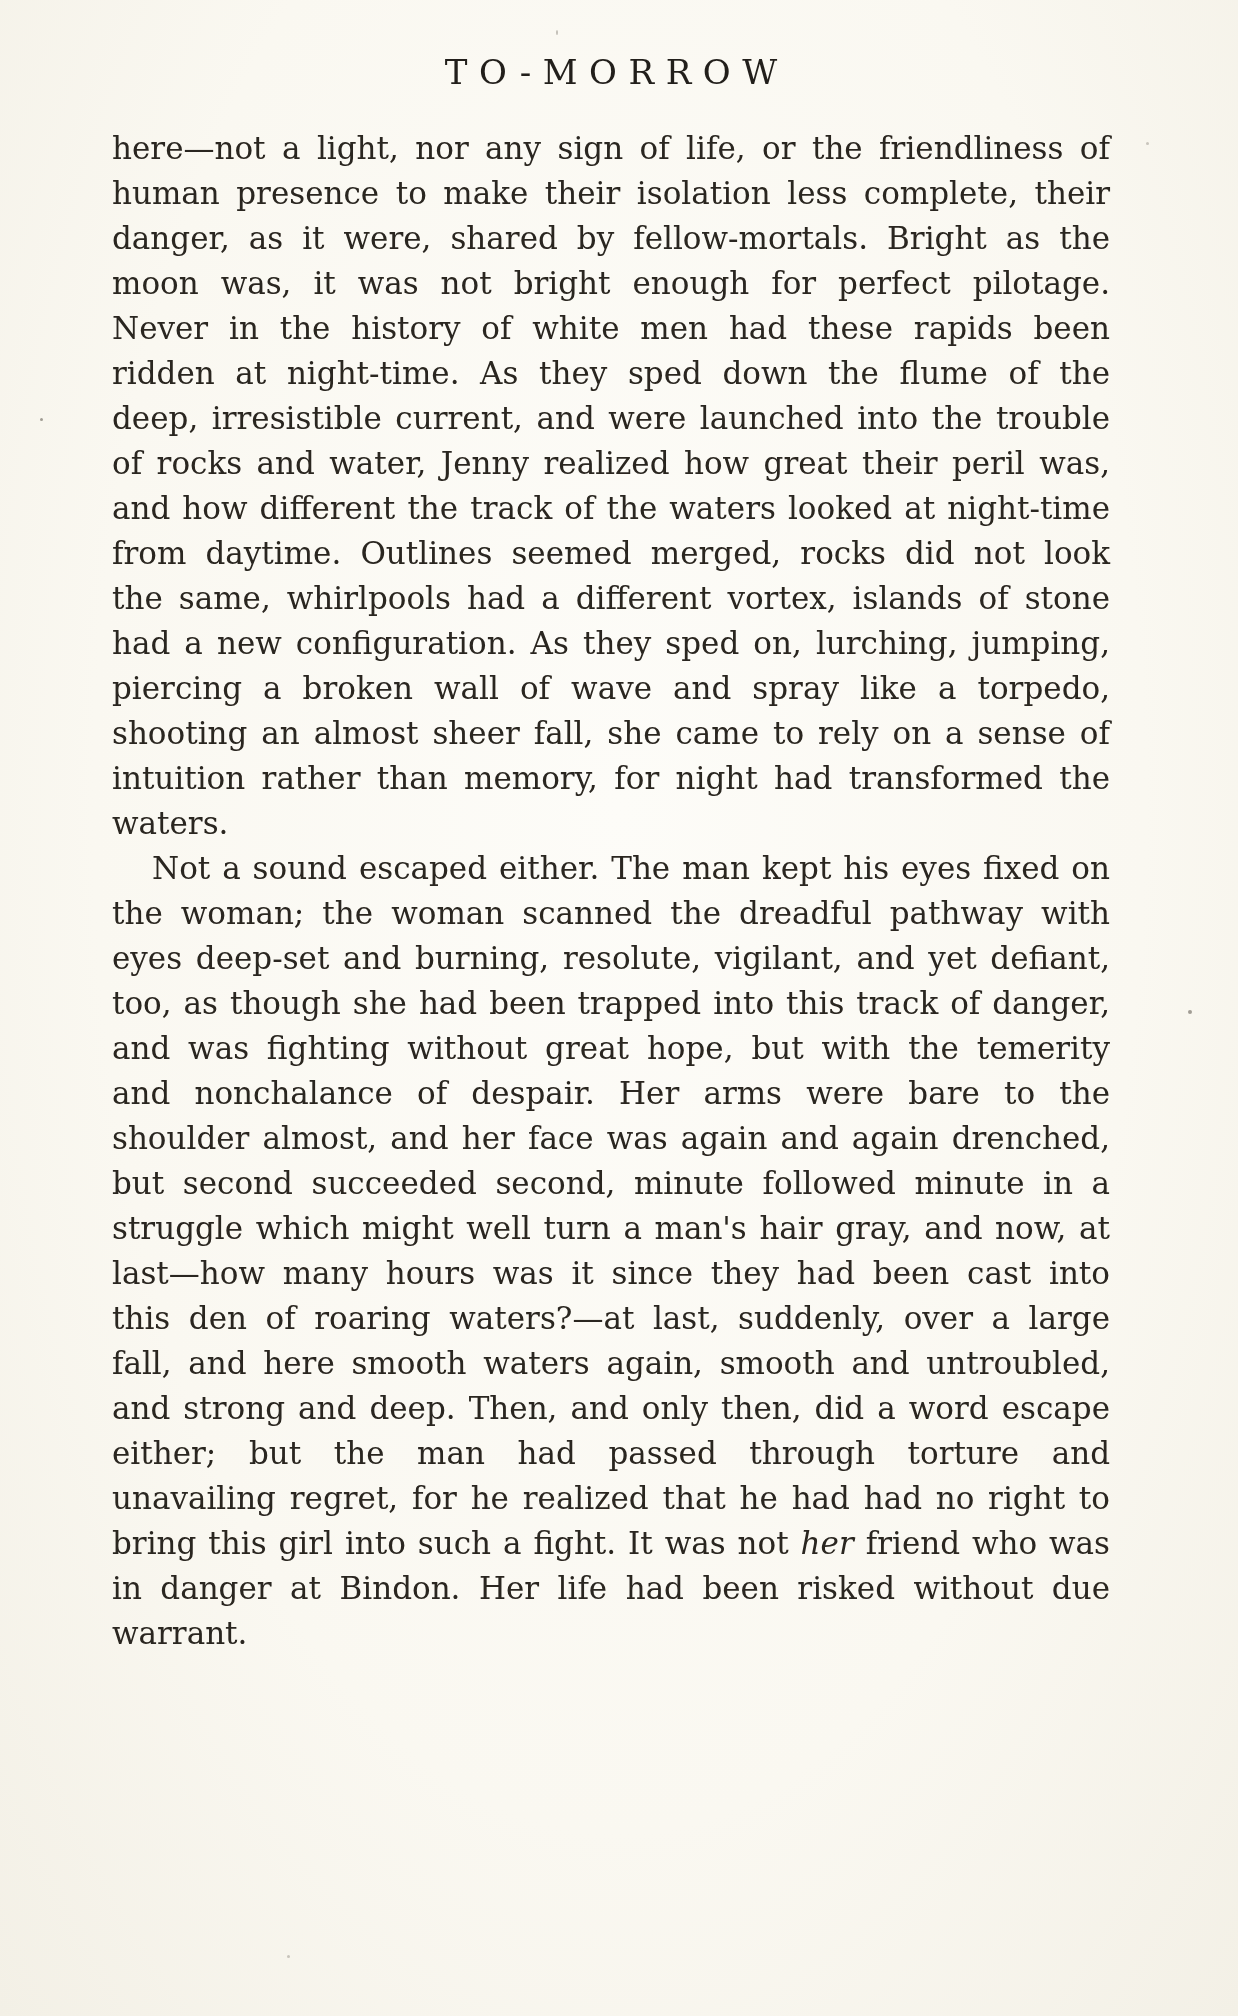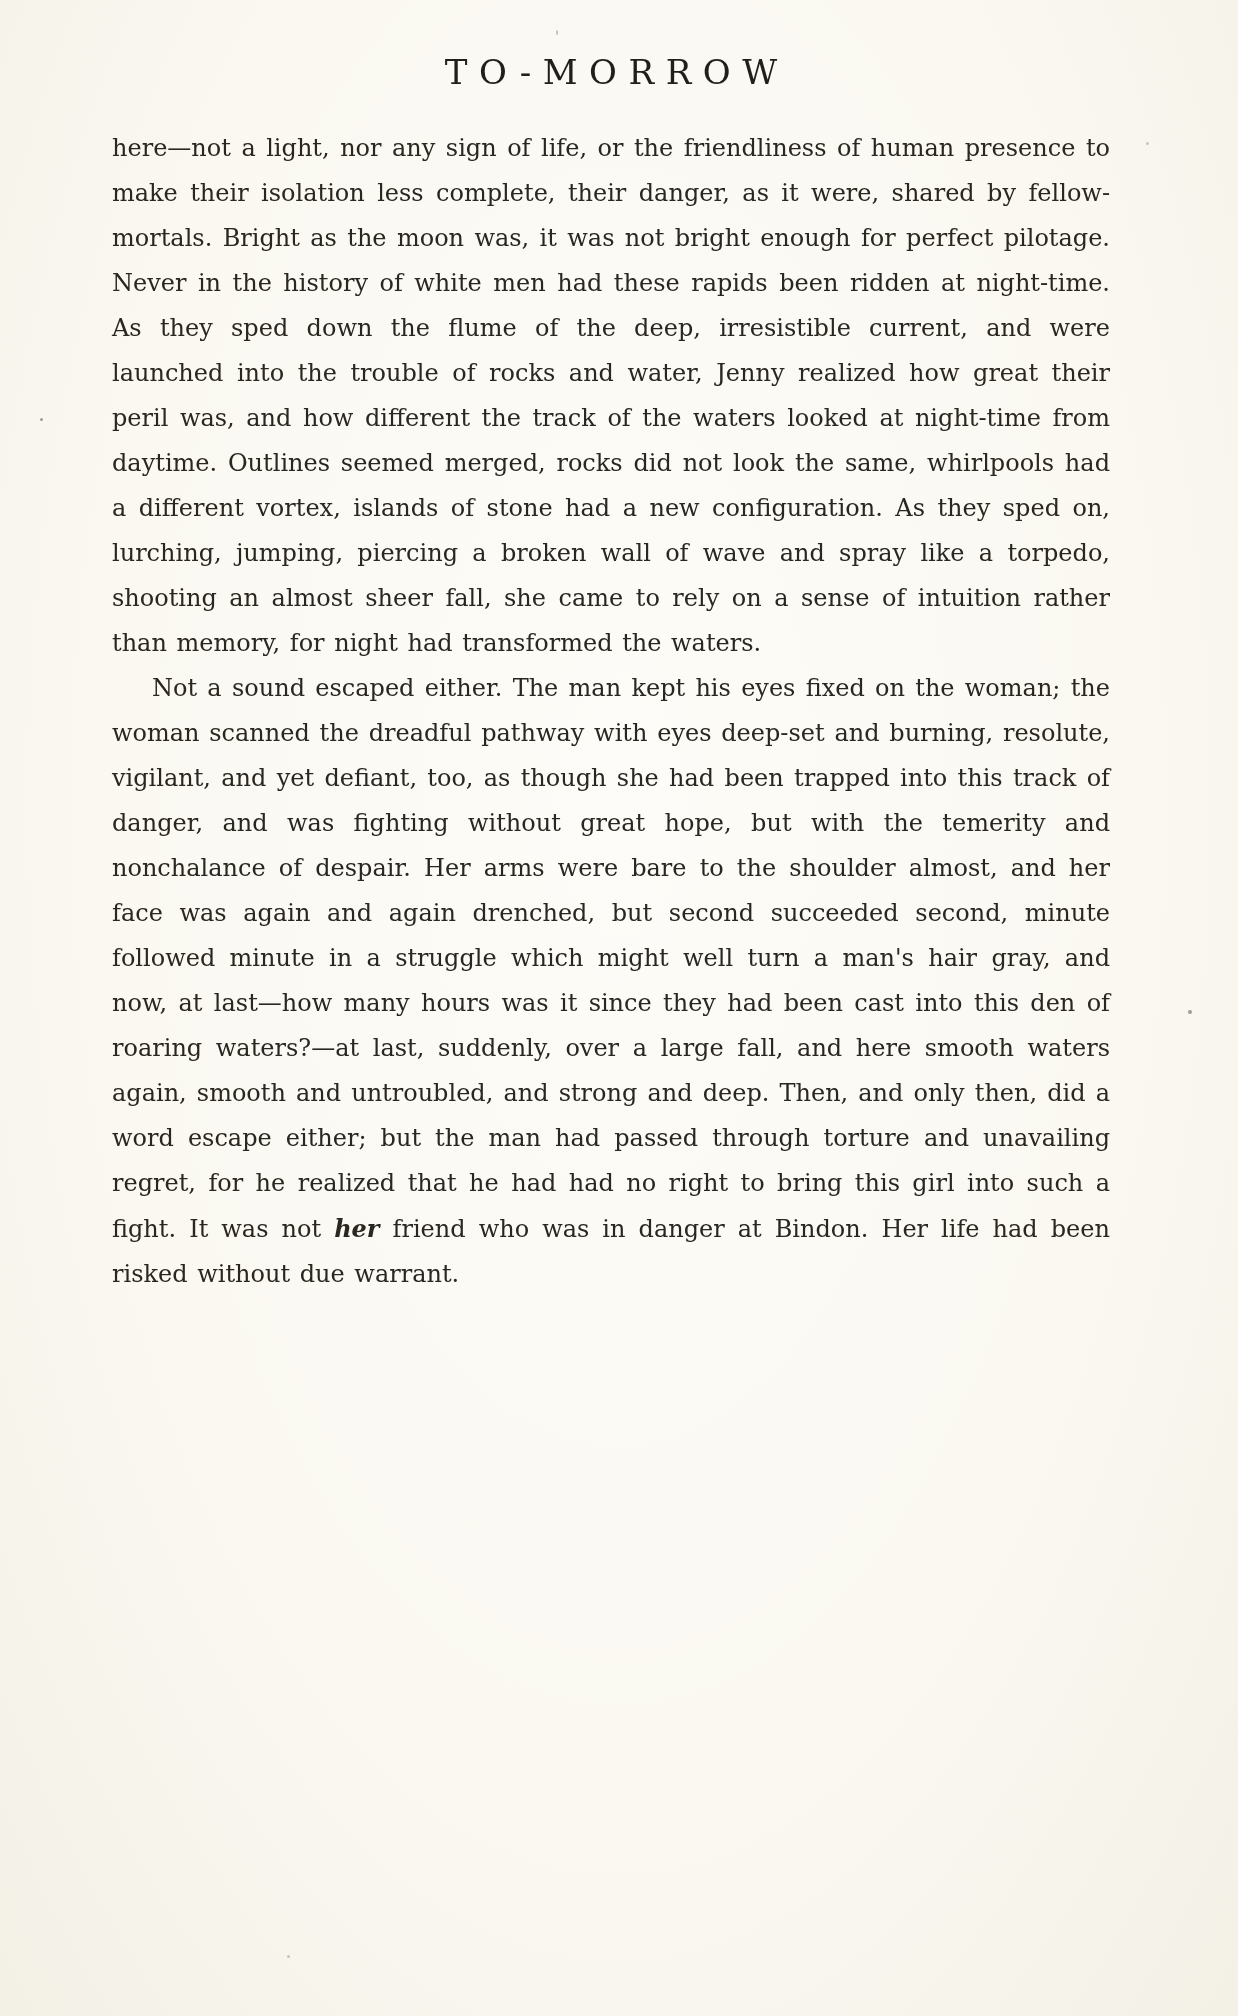--- a/index.html
+++ b/index.html
@@ -24,32 +24,31 @@
     margin: 0 0 34px 0;
     text-align: center;
     font-size: 34px;
     font-weight: 500;
     letter-spacing: 0.34em;
     text-indent: 0.34em; 
     color: #221f1b;
   }
   .body-text p {
     margin: 0;
-    font-size: 24px;
+    font-size: 31px;
     line-height: 45px;
     text-align: justify;
     word-spacing: 2px;
     color: #2a2620;
   }
   .body-text p.indent {
     text-indent: 40px;
   }
   .ital {
     font-style: italic;
-    font-weight: bold;
   }
   .page-number {
     margin-top: 16px;
     text-align: center;
     font-size: 31px;
     color: #2a2620;
   }
   .speck {
     position: absolute;
     border-radius: 50%;

